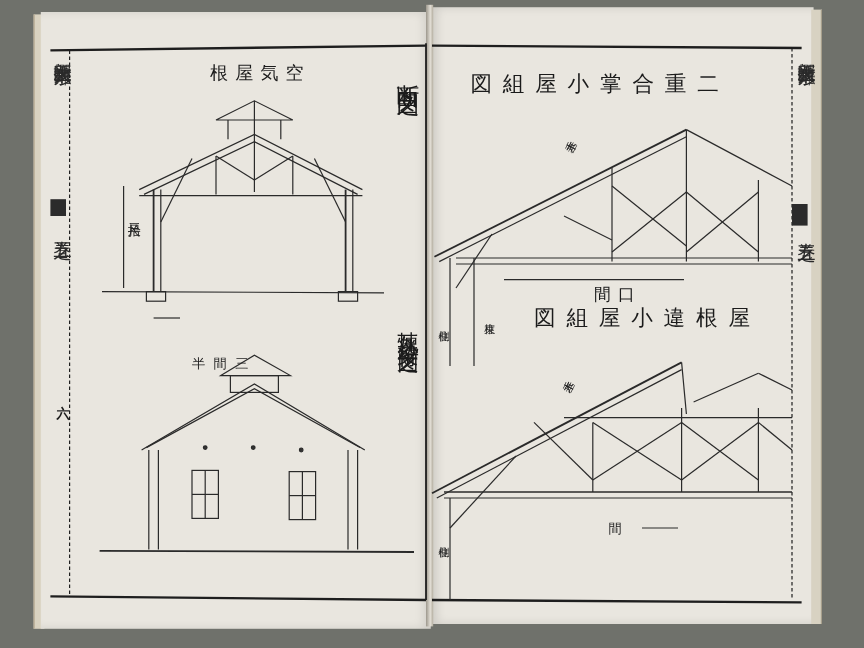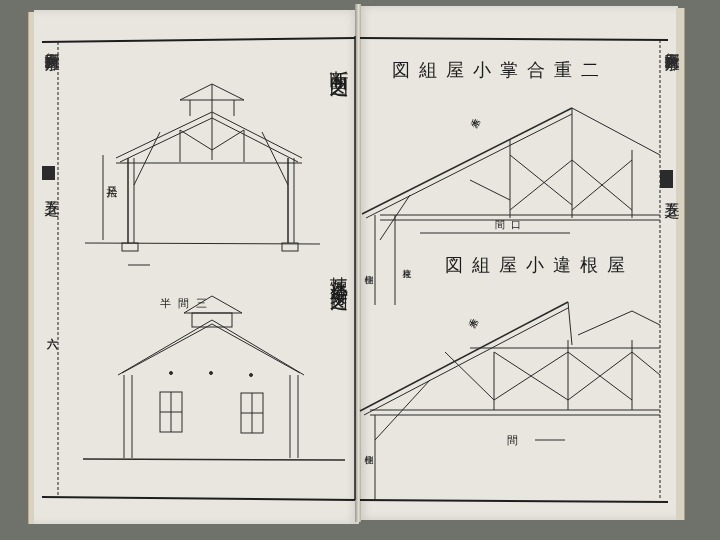--- a/index.html
+++ b/index.html
@@ -145,25 +145,26 @@
   <div class="block" style="left:42px;top:166px;width:13px;height:14px;"></div>
   <div class="vtext margin-left-vol" style="top:188px">巻之五</div>
   <div class="page-num">六</div>
 
   <div class="vtext margin-right">新撰大匠雛形</div>
   <div class="block" style="left:660px;top:170px;width:13px;height:18px;"></div>
   <div class="vtext margin-right-vol">巻之五</div>
 
   <div class="vtext title-left-sec">断面之図</div>
   <div class="vtext title-left-brick">煉瓦造梁行之図</div>
+  <div class="htext cap-gable" style="direction:rtl;unicode-bidi:bidi-override;">空気屋根</div>
   <div class="dim-12">拾二尺</div>
   <div class="dim-span" style="direction:rtl;unicode-bidi:bidi-override;">三間半</div>
 
   <div class="htext cap-truss1" style="direction:rtl;unicode-bidi:bidi-override;">二重合掌小屋組図</div>
   <div class="htext cap-truss2" style="direction:rtl;unicode-bidi:bidi-override;">屋根違小屋組図</div>
   <div class="lbl" style="left:458px;top:118px;transform:rotate(-62deg);">垂木</div>
-  <div class="htext" style="left:450px;top:218px;font-size:10px;letter-spacing:6px;padding-left:45px;">間口</div>
+  <div class="htext" style="left:450px;top:237px;font-size:14px;letter-spacing:6px;padding-left:45px;">間口</div>
   <div class="lbl" style="left:362px;top:268px;">側柱</div>
   <div class="lbl" style="left:400px;top:262px;">束柱</div>
   <div class="lbl" style="left:456px;top:318px;transform:rotate(-62deg);">垂木</div>
   <div class="htext" style="left:507px;top:433px;font-size:11px;">間</div>
   <div class="lbl" style="left:362px;top:448px;">側柱</div>
 </div>
 
 </body></html>

